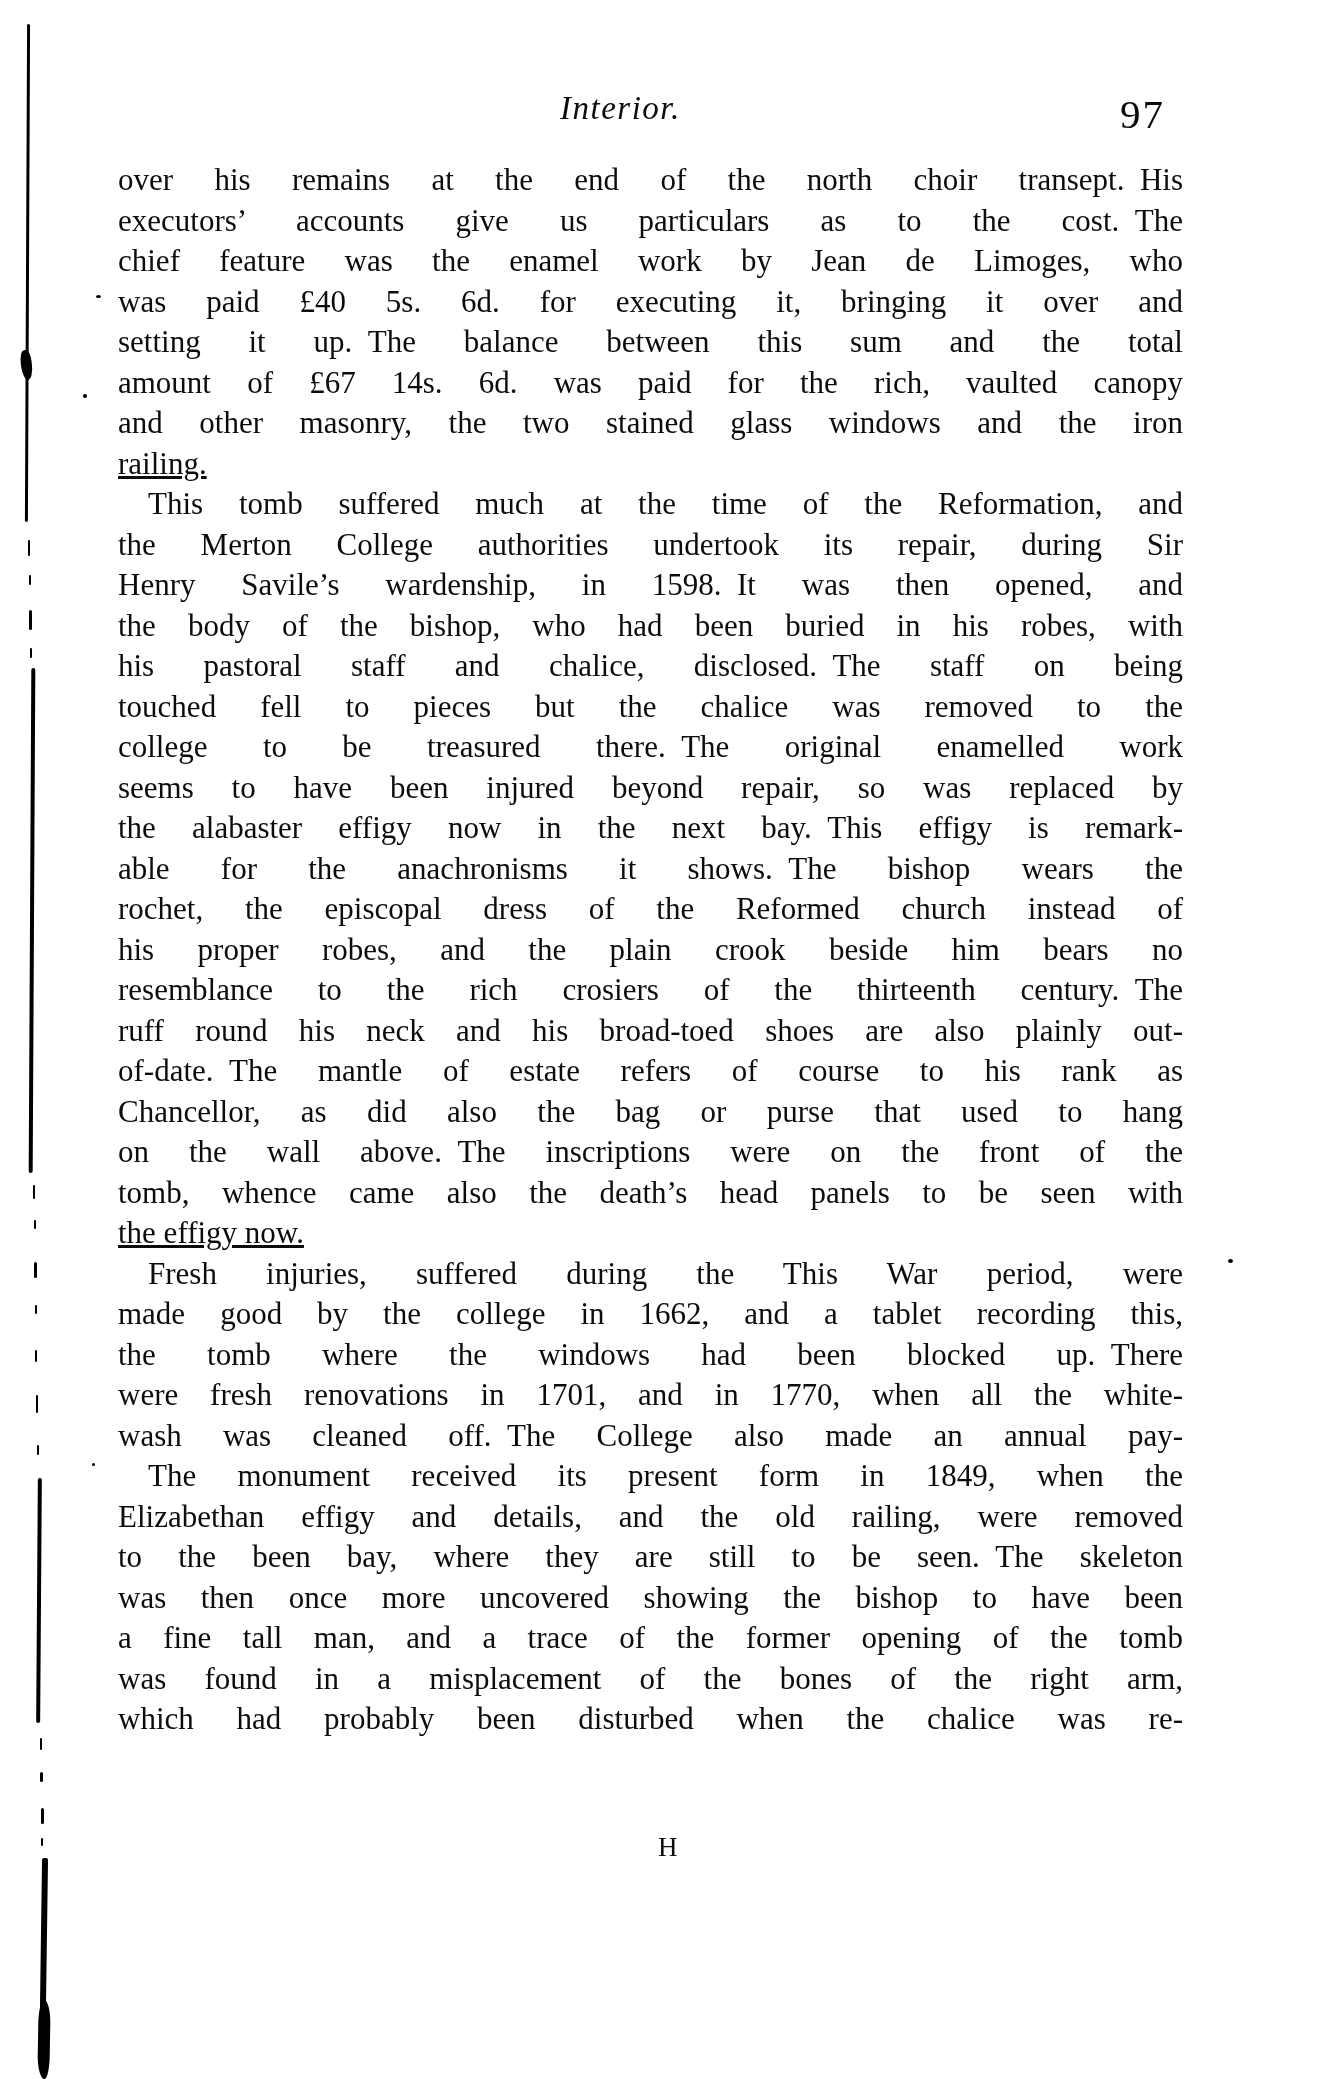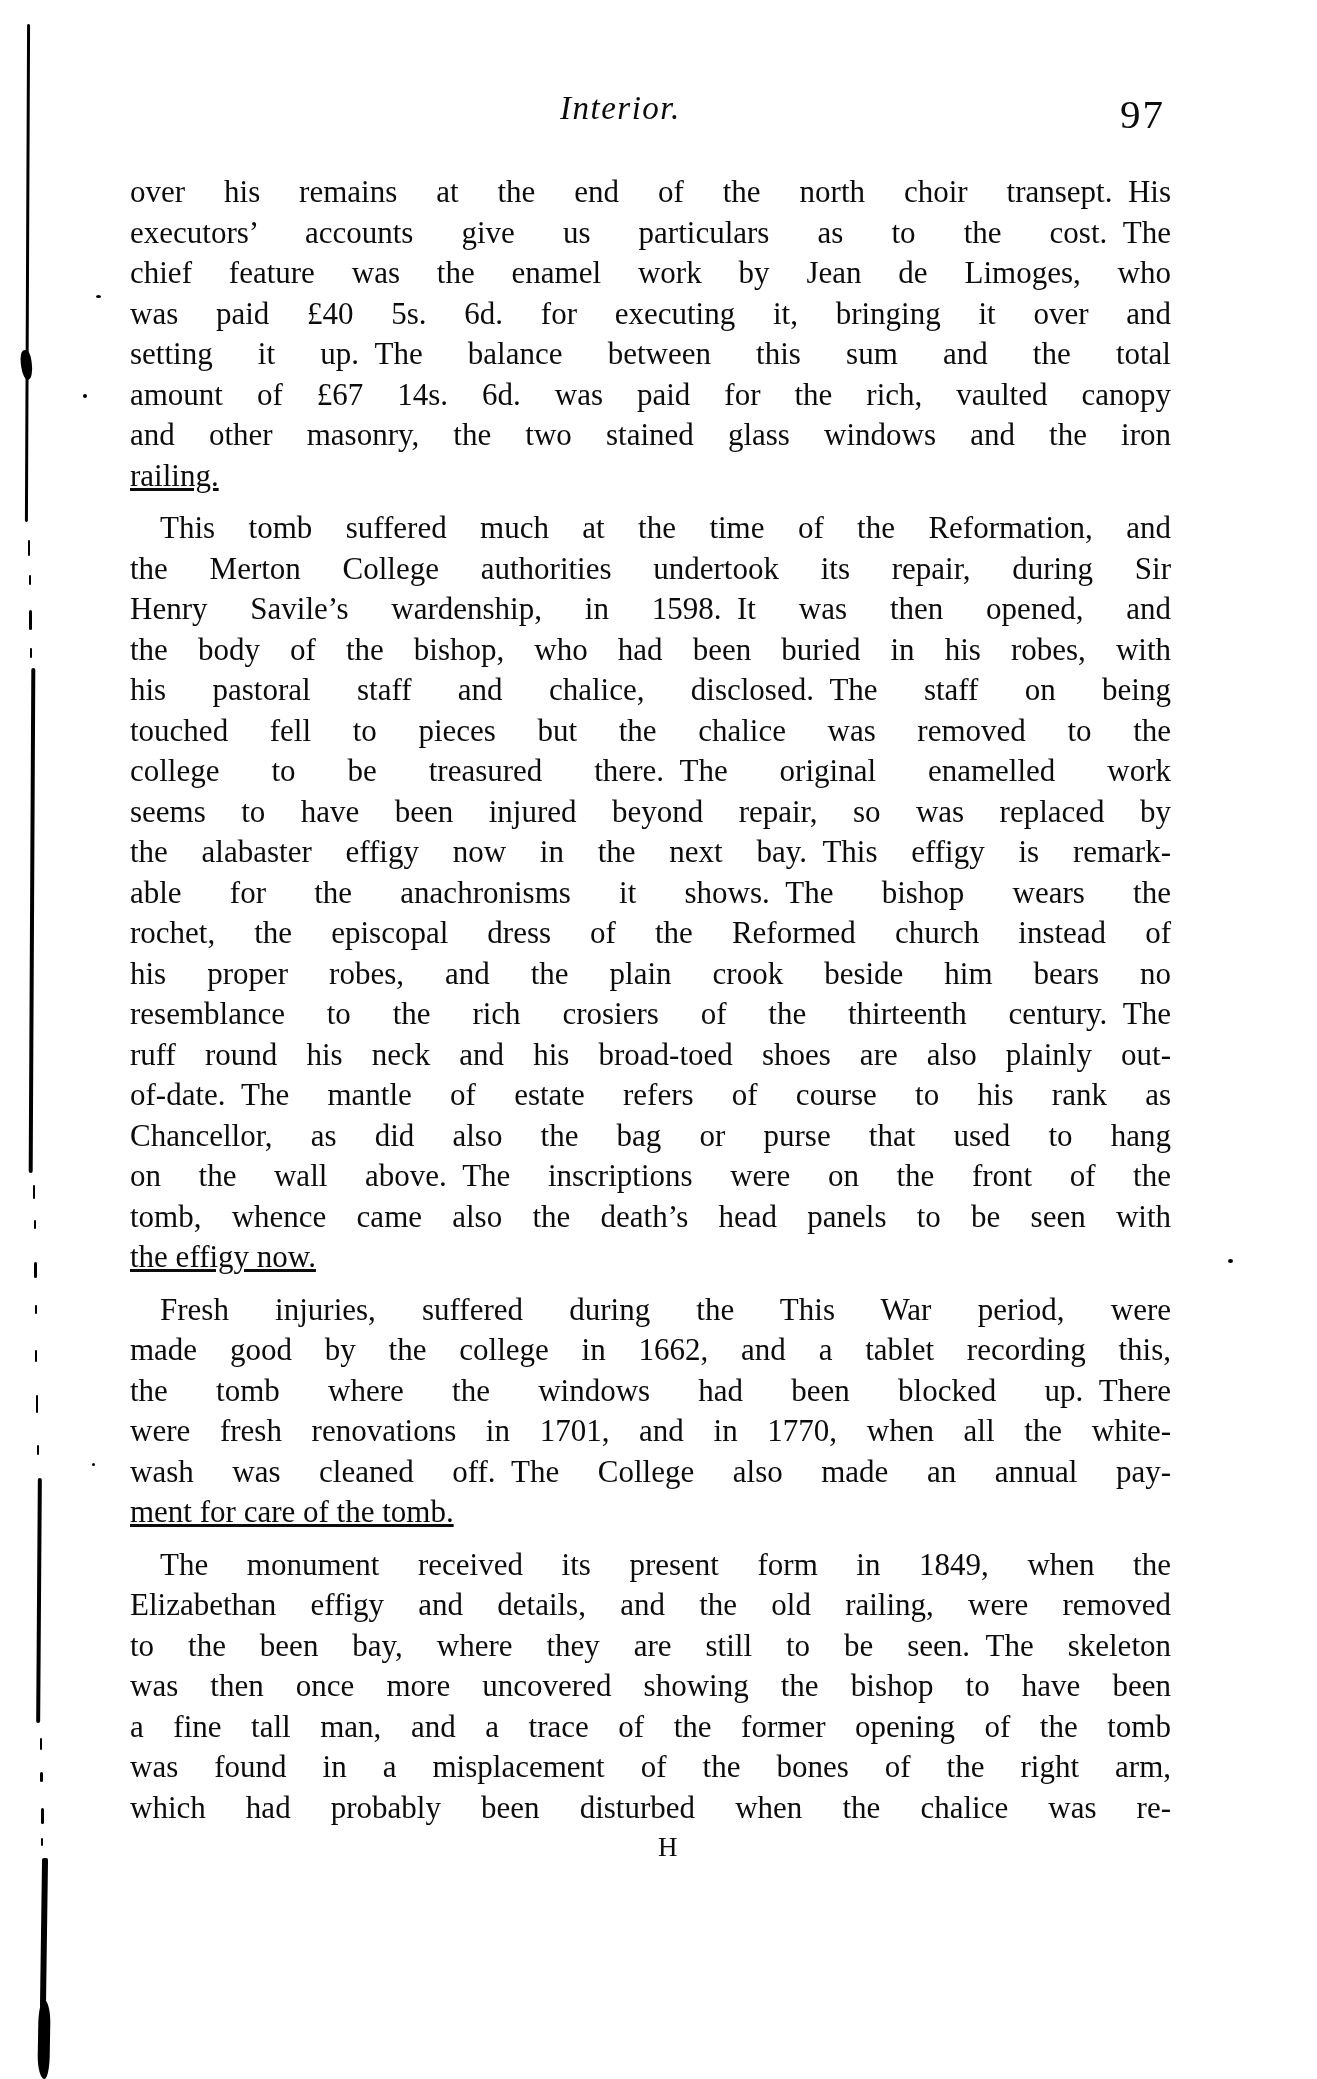--- a/index.html
+++ b/index.html
@@ -22,21 +22,21 @@
   }
   .page-num{
     position:absolute;left:1120px;top:94px;
     font-size:41px;line-height:1;letter-spacing:2px;
   }
 
   
   .text-block{
     position:absolute;left:118px;top:160px;width:1065px;
   }
-  .paragraph{margin:12px;padding:0;}
+  .paragraph{margin:0;padding:0;}
   .line{
     font-size:31px;
     height:40.5px;line-height:40.5px;
     text-align:justify;
     -moz-text-align-last:justify;
     text-align-last:justify;
     white-space:normal;
   }
   .line.indent{padding-left:30px;}
   .line.short-last{
@@ -118,21 +118,20 @@
         <div class="line">on the wall above. The inscriptions were on the front of the</div>
         <div class="line">tomb, whence came also the death’s head panels to be seen with</div>
         <div class="line short-last">the effigy now.</div>
       </div>
       <div class="paragraph">
         <div class="line indent">Fresh injuries, suffered during the This War period, were</div>
         <div class="line">made good by the college in 1662, and a tablet recording this,</div>
         <div class="line">the tomb where the windows had been blocked up. There</div>
         <div class="line">were fresh renovations in 1701, and in 1770, when all the white-</div>
         <div class="line">wash was cleaned off. The College also made an annual pay-</div>
-        <div class="line short-last">ment for care of the tomb.</div>
       </div>
       <div class="paragraph">
         <div class="line indent">The monument received its present form in 1849, when the</div>
         <div class="line">Elizabethan effigy and details, and the old railing, were removed</div>
         <div class="line">to the been bay, where they are still to be seen. The skeleton</div>
         <div class="line">was then once more uncovered showing the bishop to have been</div>
         <div class="line">a fine tall man, and a trace of the former opening of the tomb</div>
         <div class="line">was found in a misplacement of the bones of the right arm,</div>
         <div class="line">which had probably been disturbed when the chalice was re-</div>
       </div>

